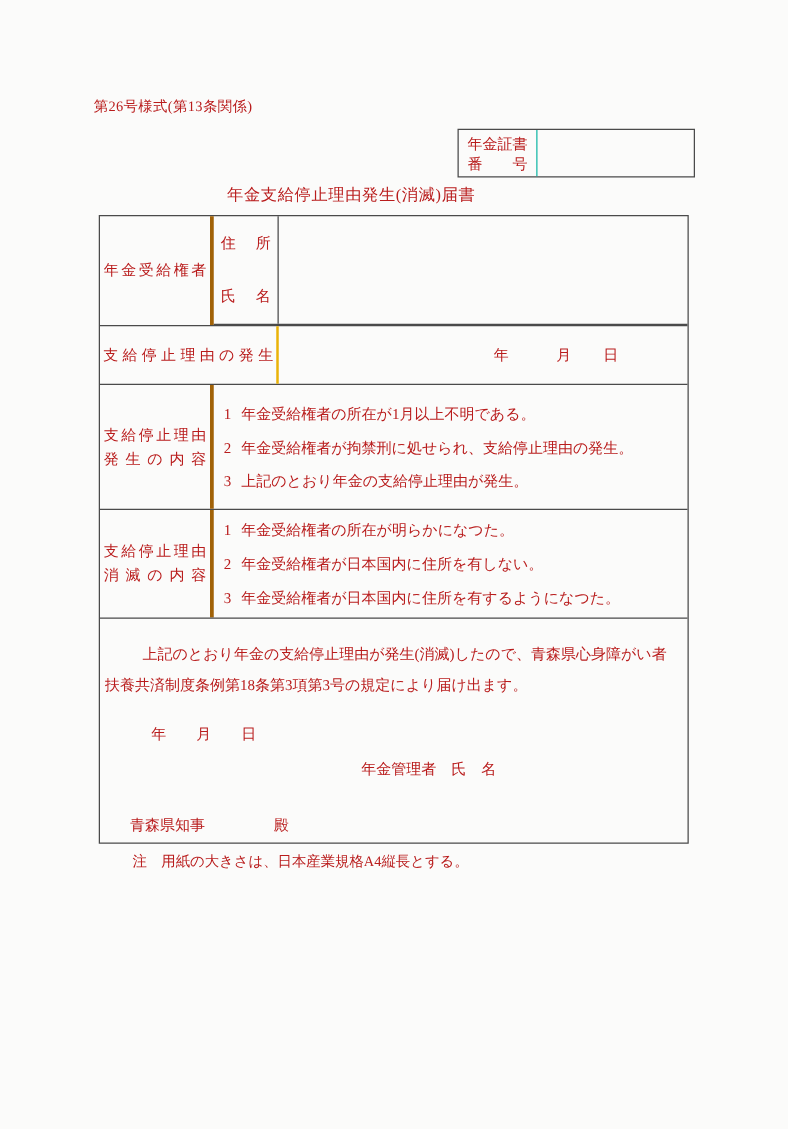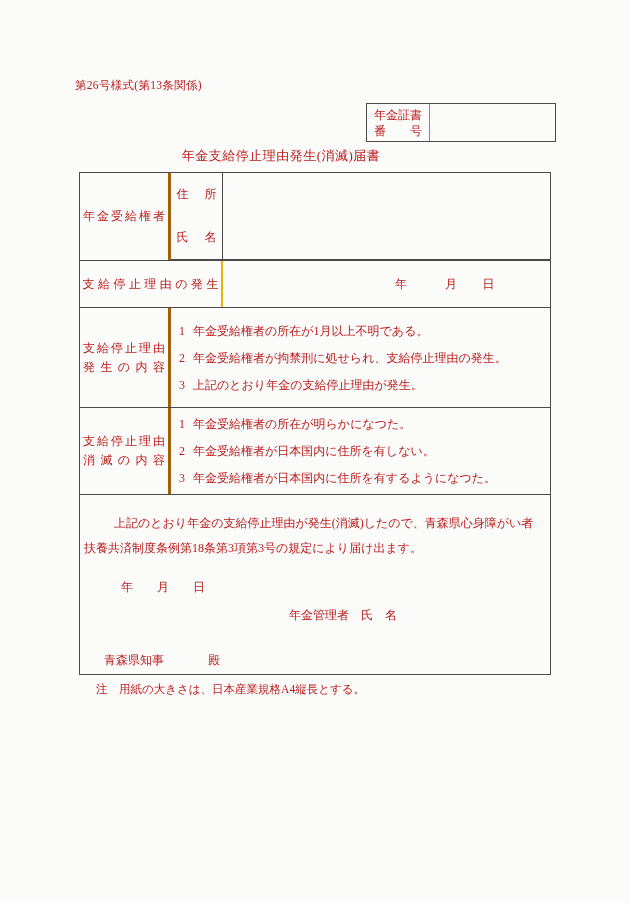--- a/index.html
+++ b/index.html
@@ -44,22 +44,22 @@
   .datecell { flex:1; display:flex; align-items:center; padding-left:172px; letter-spacing:0.5px; }
   .row3 { height:100px; }
   .row4 { height:87px; }
   .listcell { flex:1; display:flex; flex-direction:column; justify-content:center; gap:13px; padding-left:8px; }
   .list-item { display:flex; line-height:14px; }
   .list-num { display:inline-block; min-width:14px; }
   .row5 { height:180px; position:relative; display:block; }
   .decl-paragraph { position:absolute; top:16px; left:4px; right:16px; text-indent:30px; line-height:25px; }
   .decl-date { position:absolute; top:84px; left:41px; }
   .decl-admin { position:absolute; top:112px; left:209px; }
-  .decl-recipient { position:absolute; top:157px; left:24px; display:flex; gap:44px; }
-  .page-note { position:absolute; left:96px; top:682px; font-size:11.5px; }
+  .decl-recipient { position:absolute; top:157px; left:24px; display:flex; gap:55px; }
+  .page-note { position:absolute; left:106px; top:682px; font-size:11.5px; }
 </style>
 </head>
 <body>
 
 <div class="page">
 
   <div class="form-number">第26号様式(第13条関係)</div>
 
   <div class="cert-box">
     <div class="cert-label">

